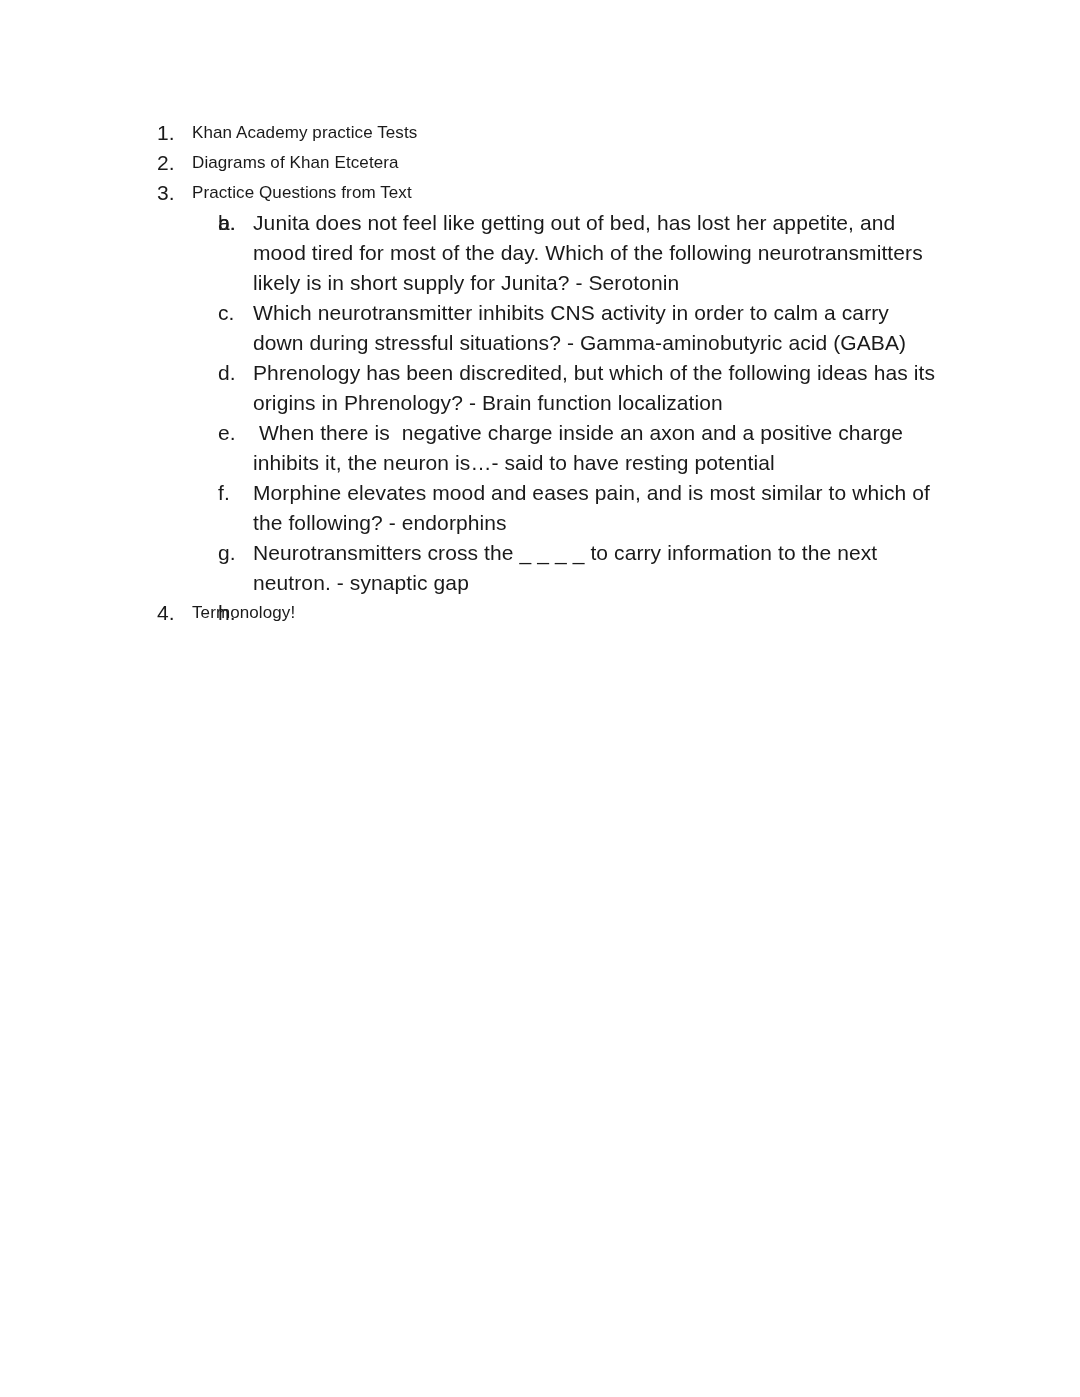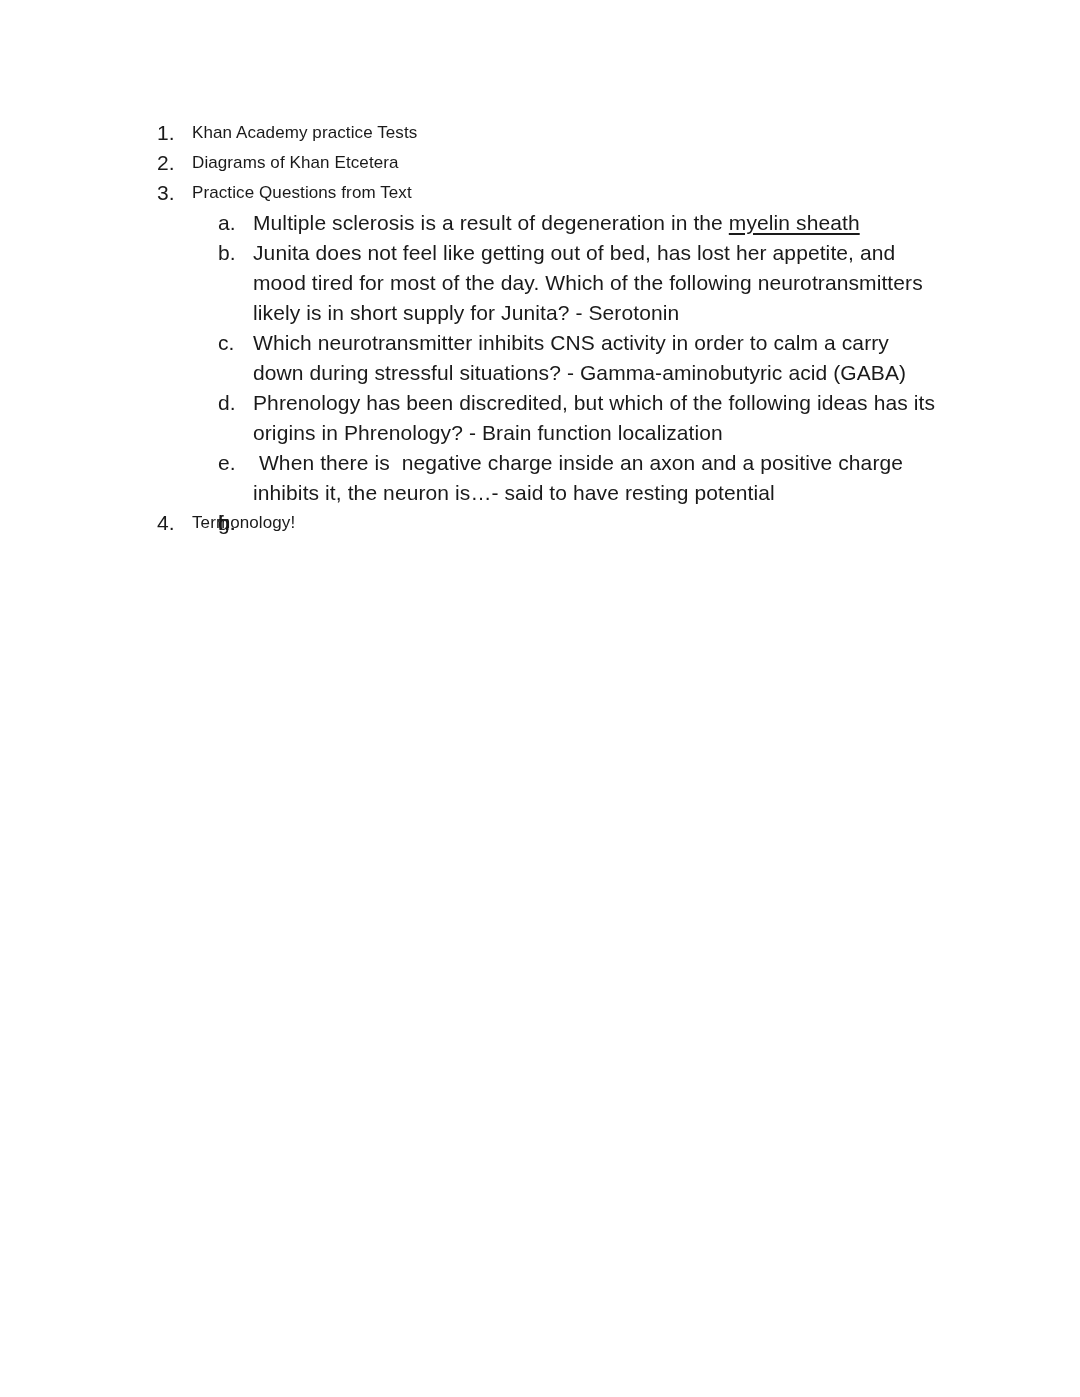--- a/index.html
+++ b/index.html
@@ -130,21 +130,20 @@
       </li>
 
       <li class="l1-item">
         <span class="marker">3.</span>
         <span class="l1-text">Practice Questions from Text</span>
 
         <ol class="level2">
 
           <li class="l2-item">
             <span class="marker">a.</span>
-            <span class="l2-text"><span>Multiple sclerosis is a result of degeneration in the </span><span class="underlined">myelin sheath</span></span>
           </li>
 
           <li class="l2-item">
             <span class="marker">b.</span>
             <span class="l2-text">Junita does not feel like getting out of bed, has lost her appetite, and mood tired for most of the day. Which of the following neurotransmitters likely is in short supply for Junita? - Serotonin</span>
           </li>
 
           <li class="l2-item">
             <span class="marker">c.</span>
             <span class="l2-text">Which neurotransmitter inhibits CNS activity in order to calm a carry down during stressful situations? - Gamma-aminobutyric acid (GABA)</span>
@@ -155,24 +154,26 @@
             <span class="l2-text">Phrenology has been discredited, but which of the following ideas has its origins in Phrenology? - Brain function localization</span>
           </li>
 
           <li class="l2-item">
             <span class="marker">e.</span>
             <span class="l2-text"> When there is  negative charge inside an axon and a positive charge inhibits it, the neuron is…- said to have resting potential</span>
           </li>
 
           <li class="l2-item">
             <span class="marker">f.</span>
+            <span class="l2-text">Morphine elevates mood and eases pain, and is most similar to which of the following? - endorphins</span>
           </li>
 
           <li class="l2-item">
             <span class="marker">g.</span>
+            <span class="l2-text">Neurotransmitters cross the _ _ _ _ to carry information to the next neutron. - synaptic gap</span>
           </li>
 
           <li class="l2-item">
             <span class="marker">h.</span>
           </li>
 
         </ol>
       </li>
 
       <li class="l1-item gap-before">

